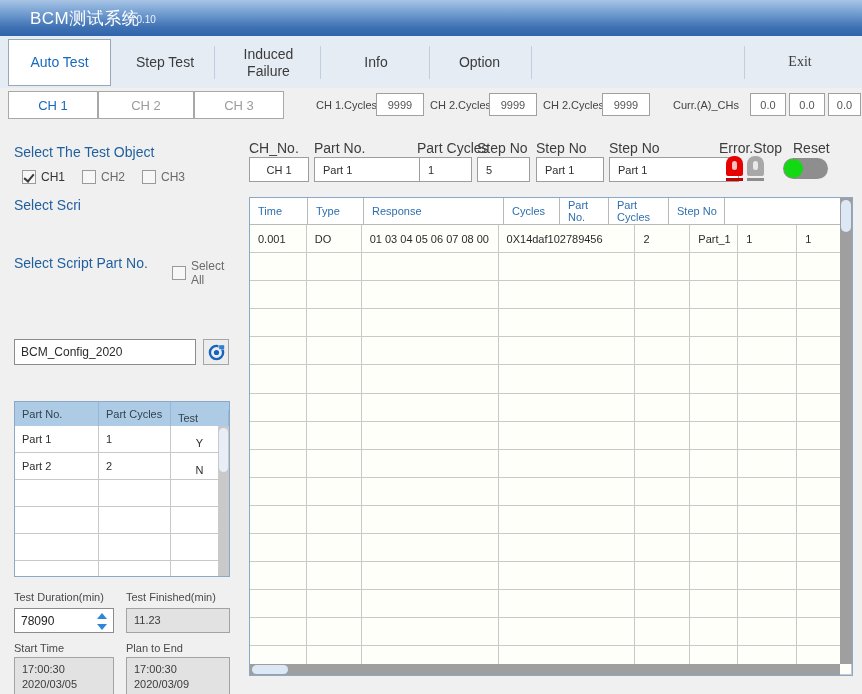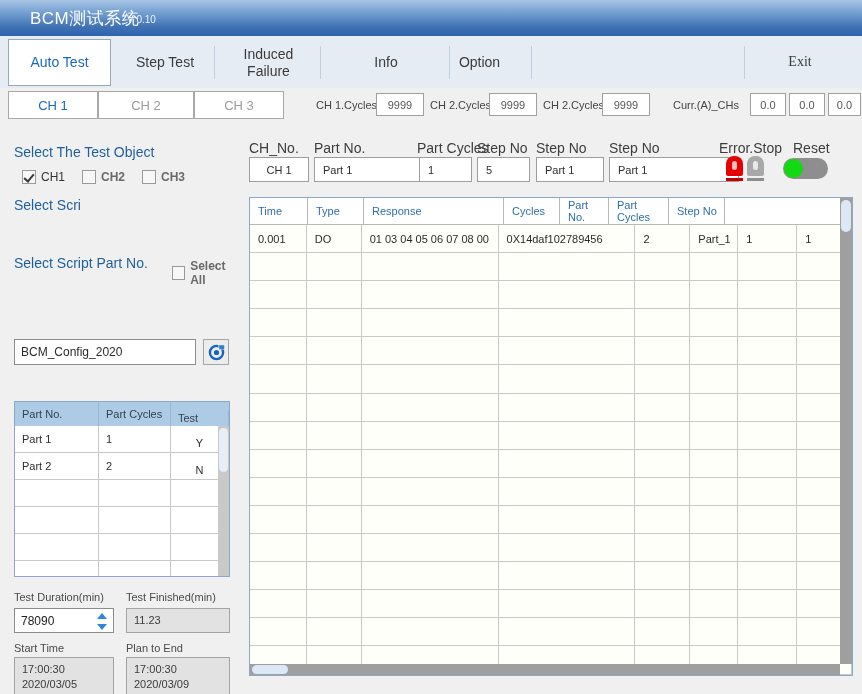--- a/index.html
+++ b/index.html
@@ -110,21 +110,21 @@
     border: 1px solid #9a9a9a; background: #f7f7f7;
     position: relative; margin-right: 5px;
   }
   .cb.checked::after {
     content: ""; position: absolute;
     left: 3px; top: 1px; width: 4px; height: 8px;
     border: solid #3a3a3a; border-width: 0 2px 2px 0;
     transform: rotate(40deg);
   }
   .cb-label { font-size: 12px; color: #333; }
-  .cb-label.dim { color: #6a6a6a; font-weight: bold; }
+  .cb-label.dim { color: #6a6a6a; }
 
   .script-input {
     position: absolute; left: 14px; top: 216px; width: 182px; height: 26px;
     background: #fff; border: 1px solid #8c8c8c; box-sizing: border-box;
     display: flex; align-items: center; padding-left: 6px;
     font-size: 12px; color: #2a2a2a;
   }
   .script-btn {
     position: absolute; left: 203px; top: 216px; width: 26px; height: 26px;
     background: #ededed; border: 1px solid #a5a5a5; box-sizing: border-box;
@@ -271,21 +271,21 @@
       <span>Step Test</span>
       <span class="sep"></span>
     </div>
     <div class="tab" style="left:216px;width:105px;">
       <span style="display:block">
         <span>Induced</span><br>
         <span>Failure</span>
       </span>
       <span class="sep"></span>
     </div>
-    <div class="tab" style="left:322px;width:128px;">
+    <div class="tab" style="left:322px;width:108px;">
       <span>Info</span>
       <span class="sep"></span>
     </div>
     <div class="tab" style="left:427px;width:105px;">
       <span>Option</span>
       <span class="sep"></span>
     </div>
     <div class="tab" style="left:533px;width:212px;">
       <span class="sep"></span>
     </div>

